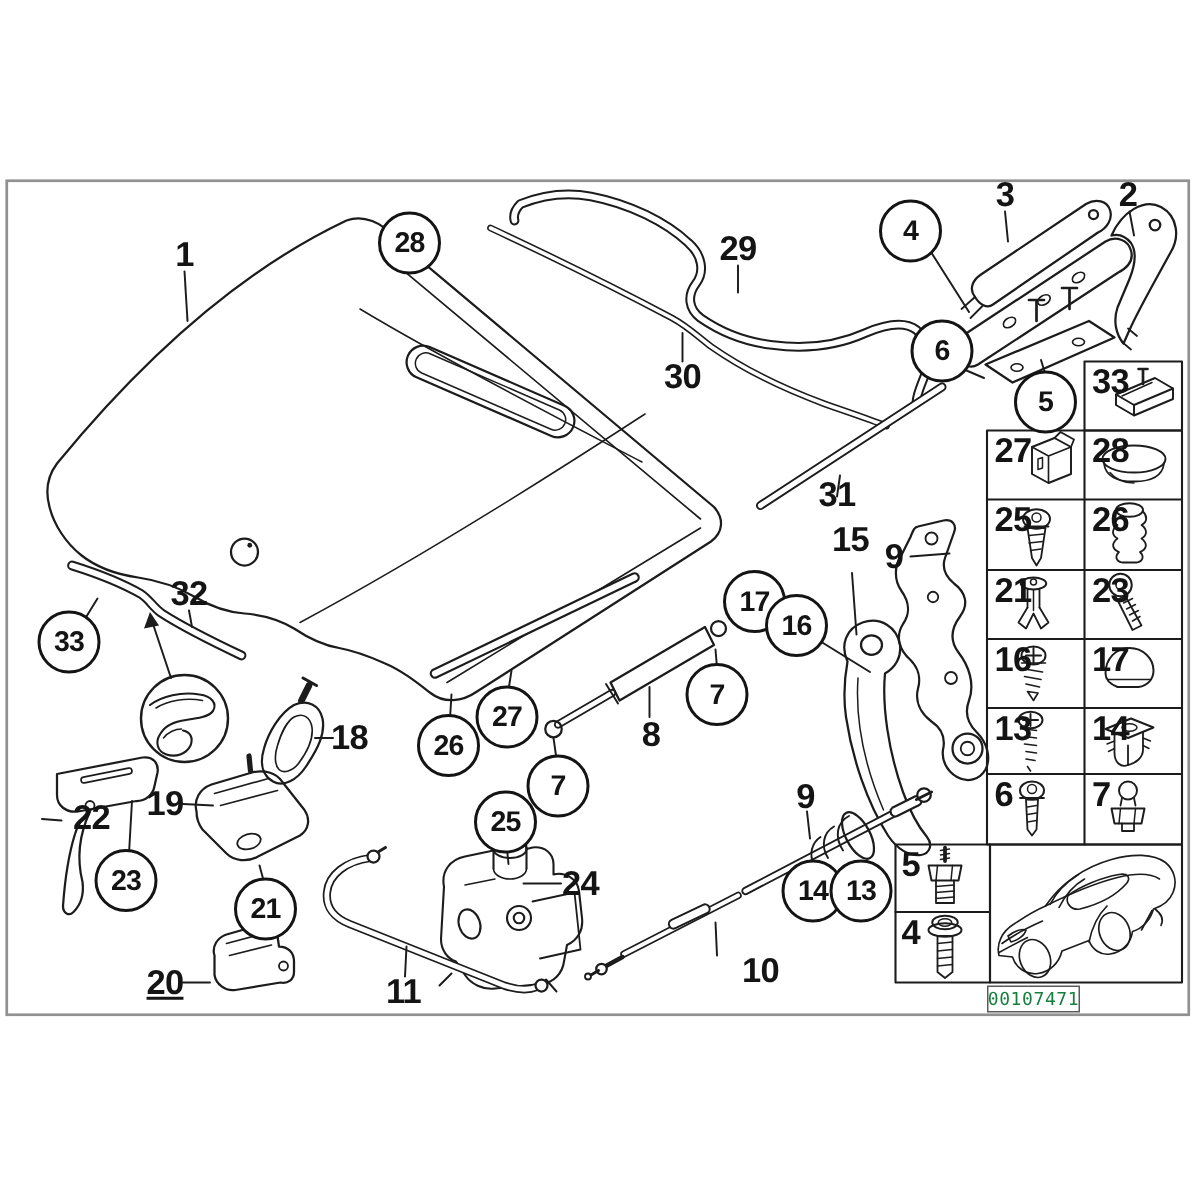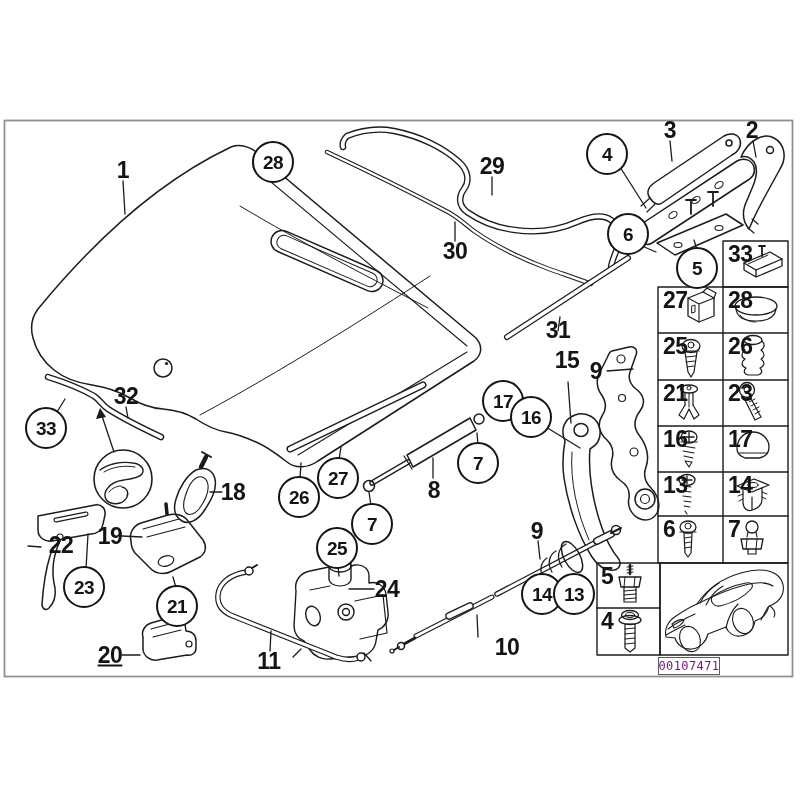--- a/index.html
+++ b/index.html
@@ -6,21 +6,21 @@
             font-family:"Liberation Sans",sans-serif;}
   #stage{position:relative;width:800px;height:800px;background:#fff;}
   #art{position:absolute;left:0;top:0;}
   .co{position:absolute;transform:translate(-50%,-50%);color:#141414;font-weight:700;
       font-size:23px;letter-spacing:-0.5px;white-space:nowrap;line-height:1;}
   .co.circled{width:38px;height:38px;border:2.2px solid #141414;border-radius:50%;
       background:#fff;display:flex;align-items:center;justify-content:center;font-size:19px;}
   .co.cell{transform:none;font-size:23px;}
   #image-code-box{position:absolute;left:658px;top:657px;width:60px;height:16px;
       border:1px solid #5a5a5a;display:flex;align-items:center;justify-content:center;background:#fff;}
-  #image-code{font-family:"DejaVu Sans Mono",monospace;font-size:12px;color:#701a75;letter-spacing:0.4px;}
+  #image-code{font-family:"DejaVu Sans Mono",monospace;font-size:12px;color:#15803d;letter-spacing:0.4px;}
 </style>
 </head>
 <body>
 
 <div id="stage">
 
 <svg id="art" width="800" height="800" viewBox="0 0 800 800">
 
   <rect x="4.5" y="120.5" width="788" height="556" fill="none" stroke="#919191" stroke-width="1.8"></rect>
 

